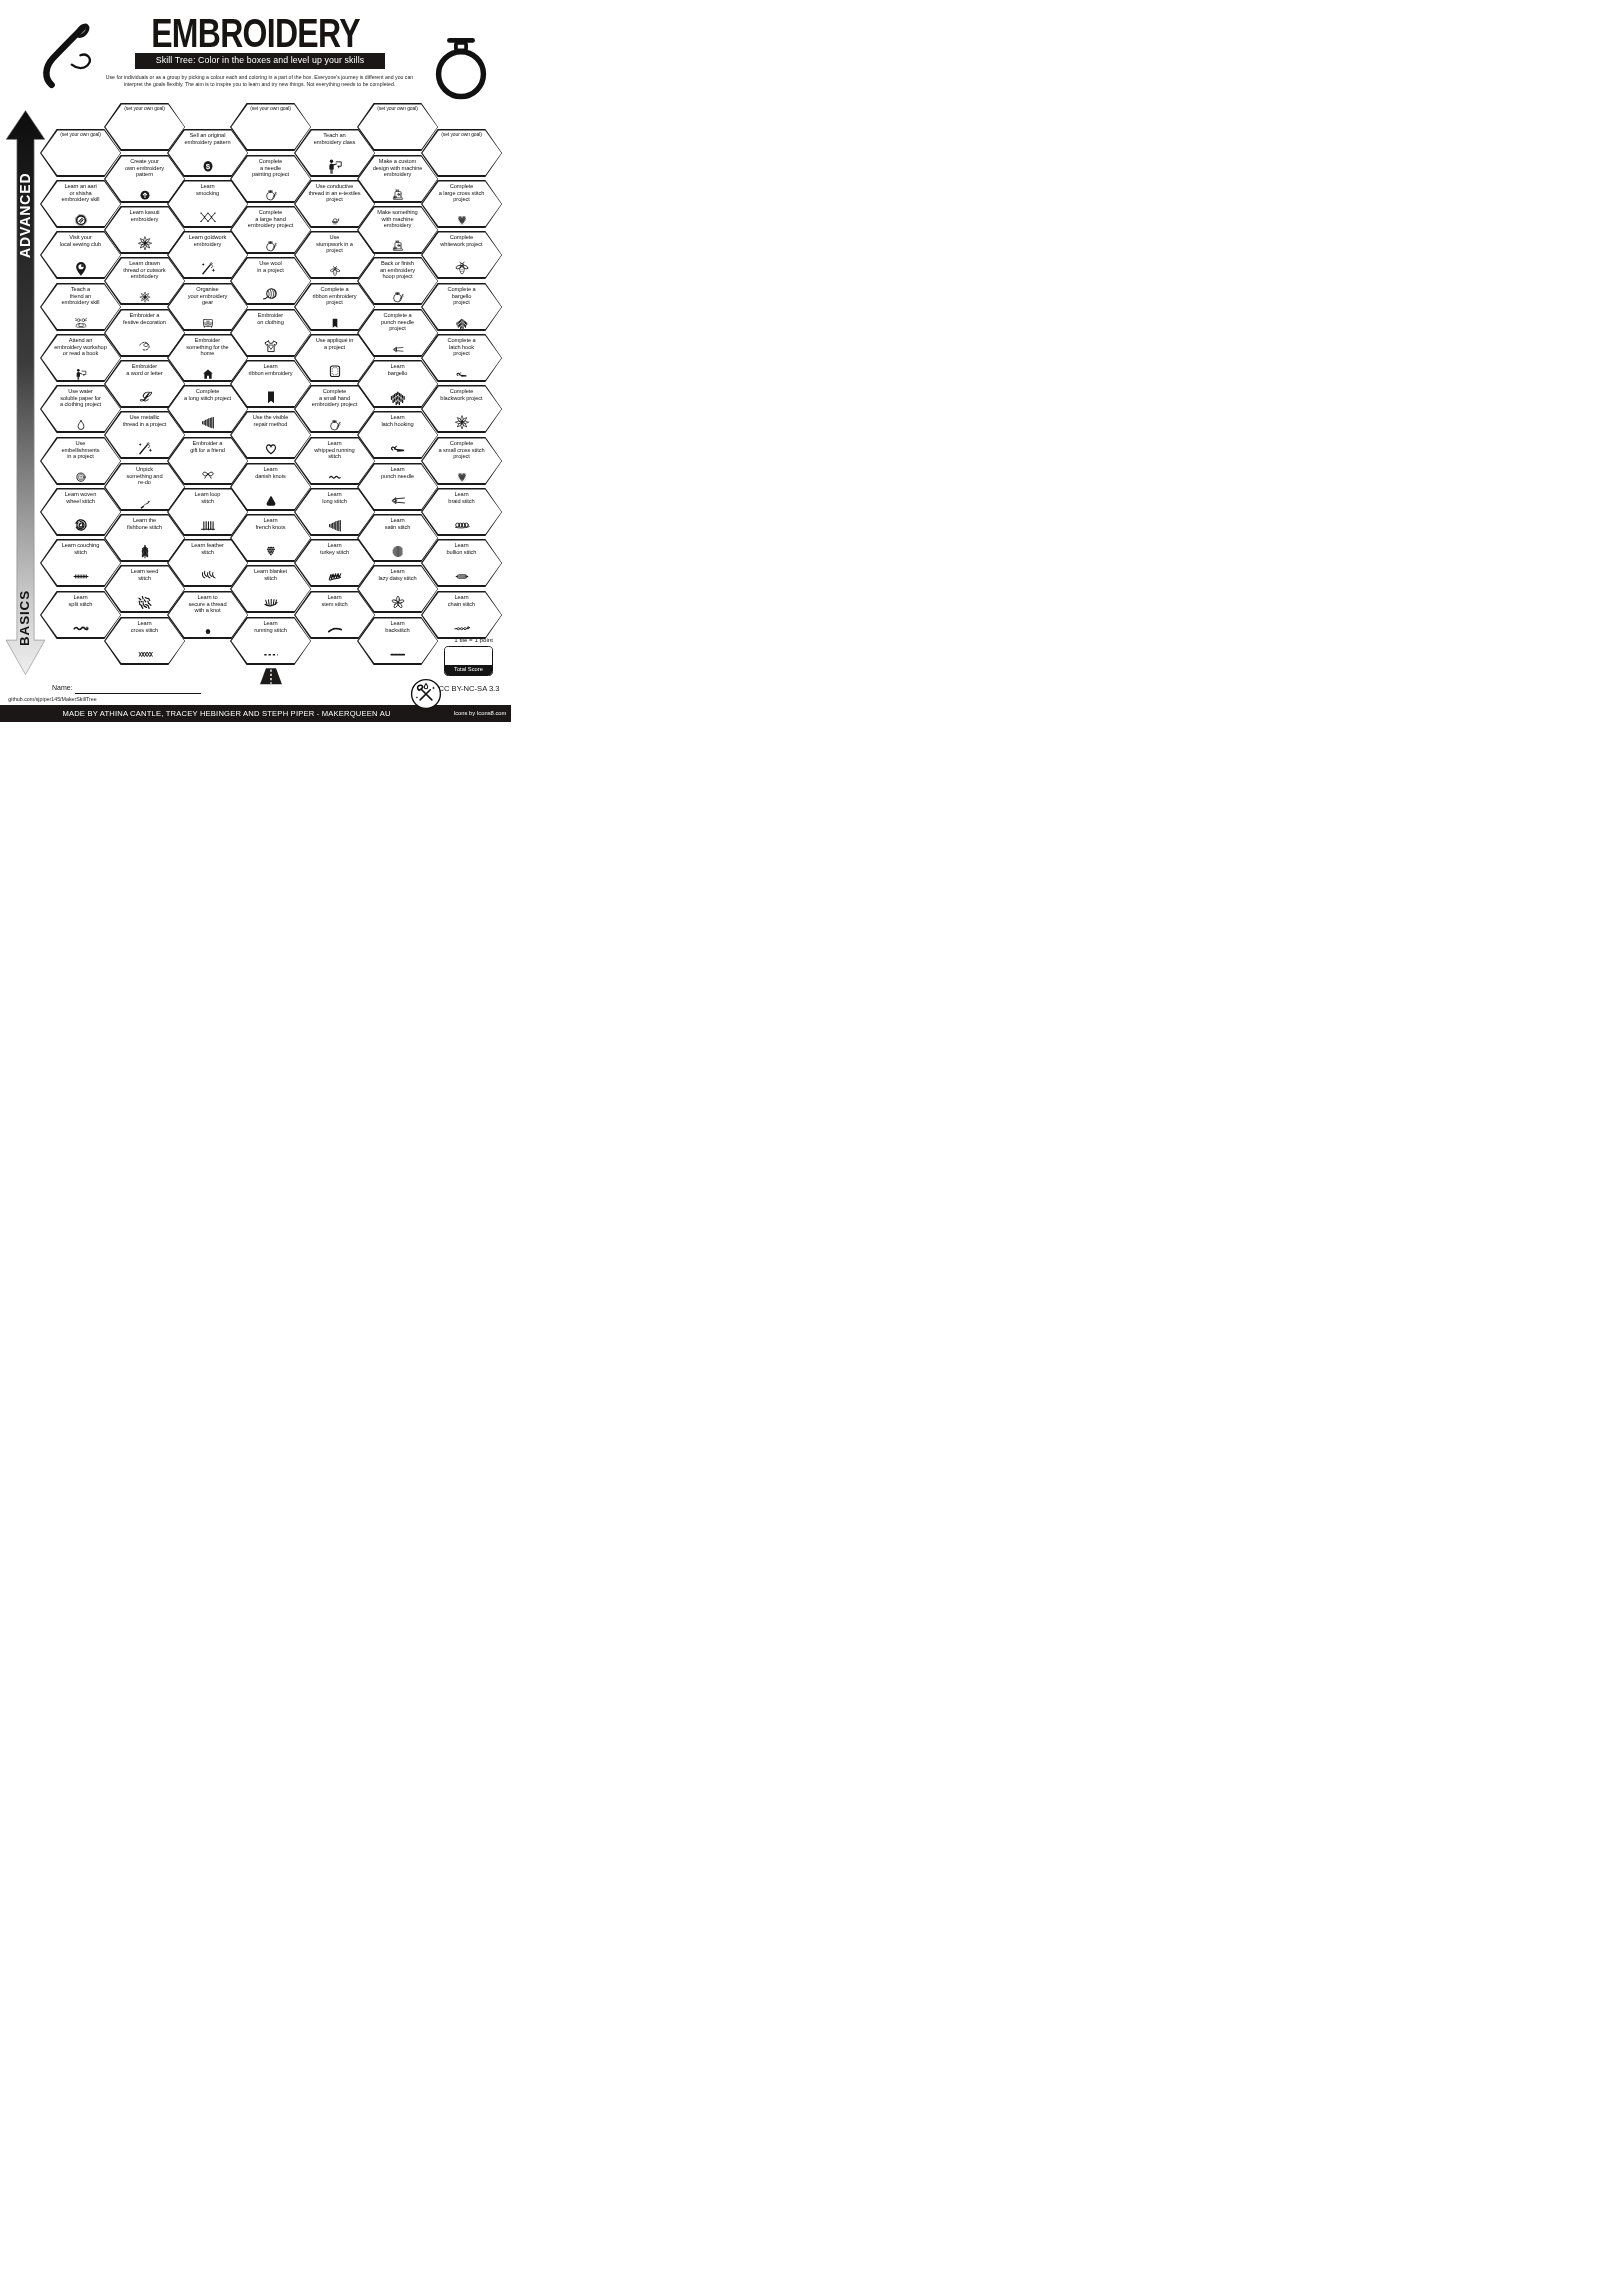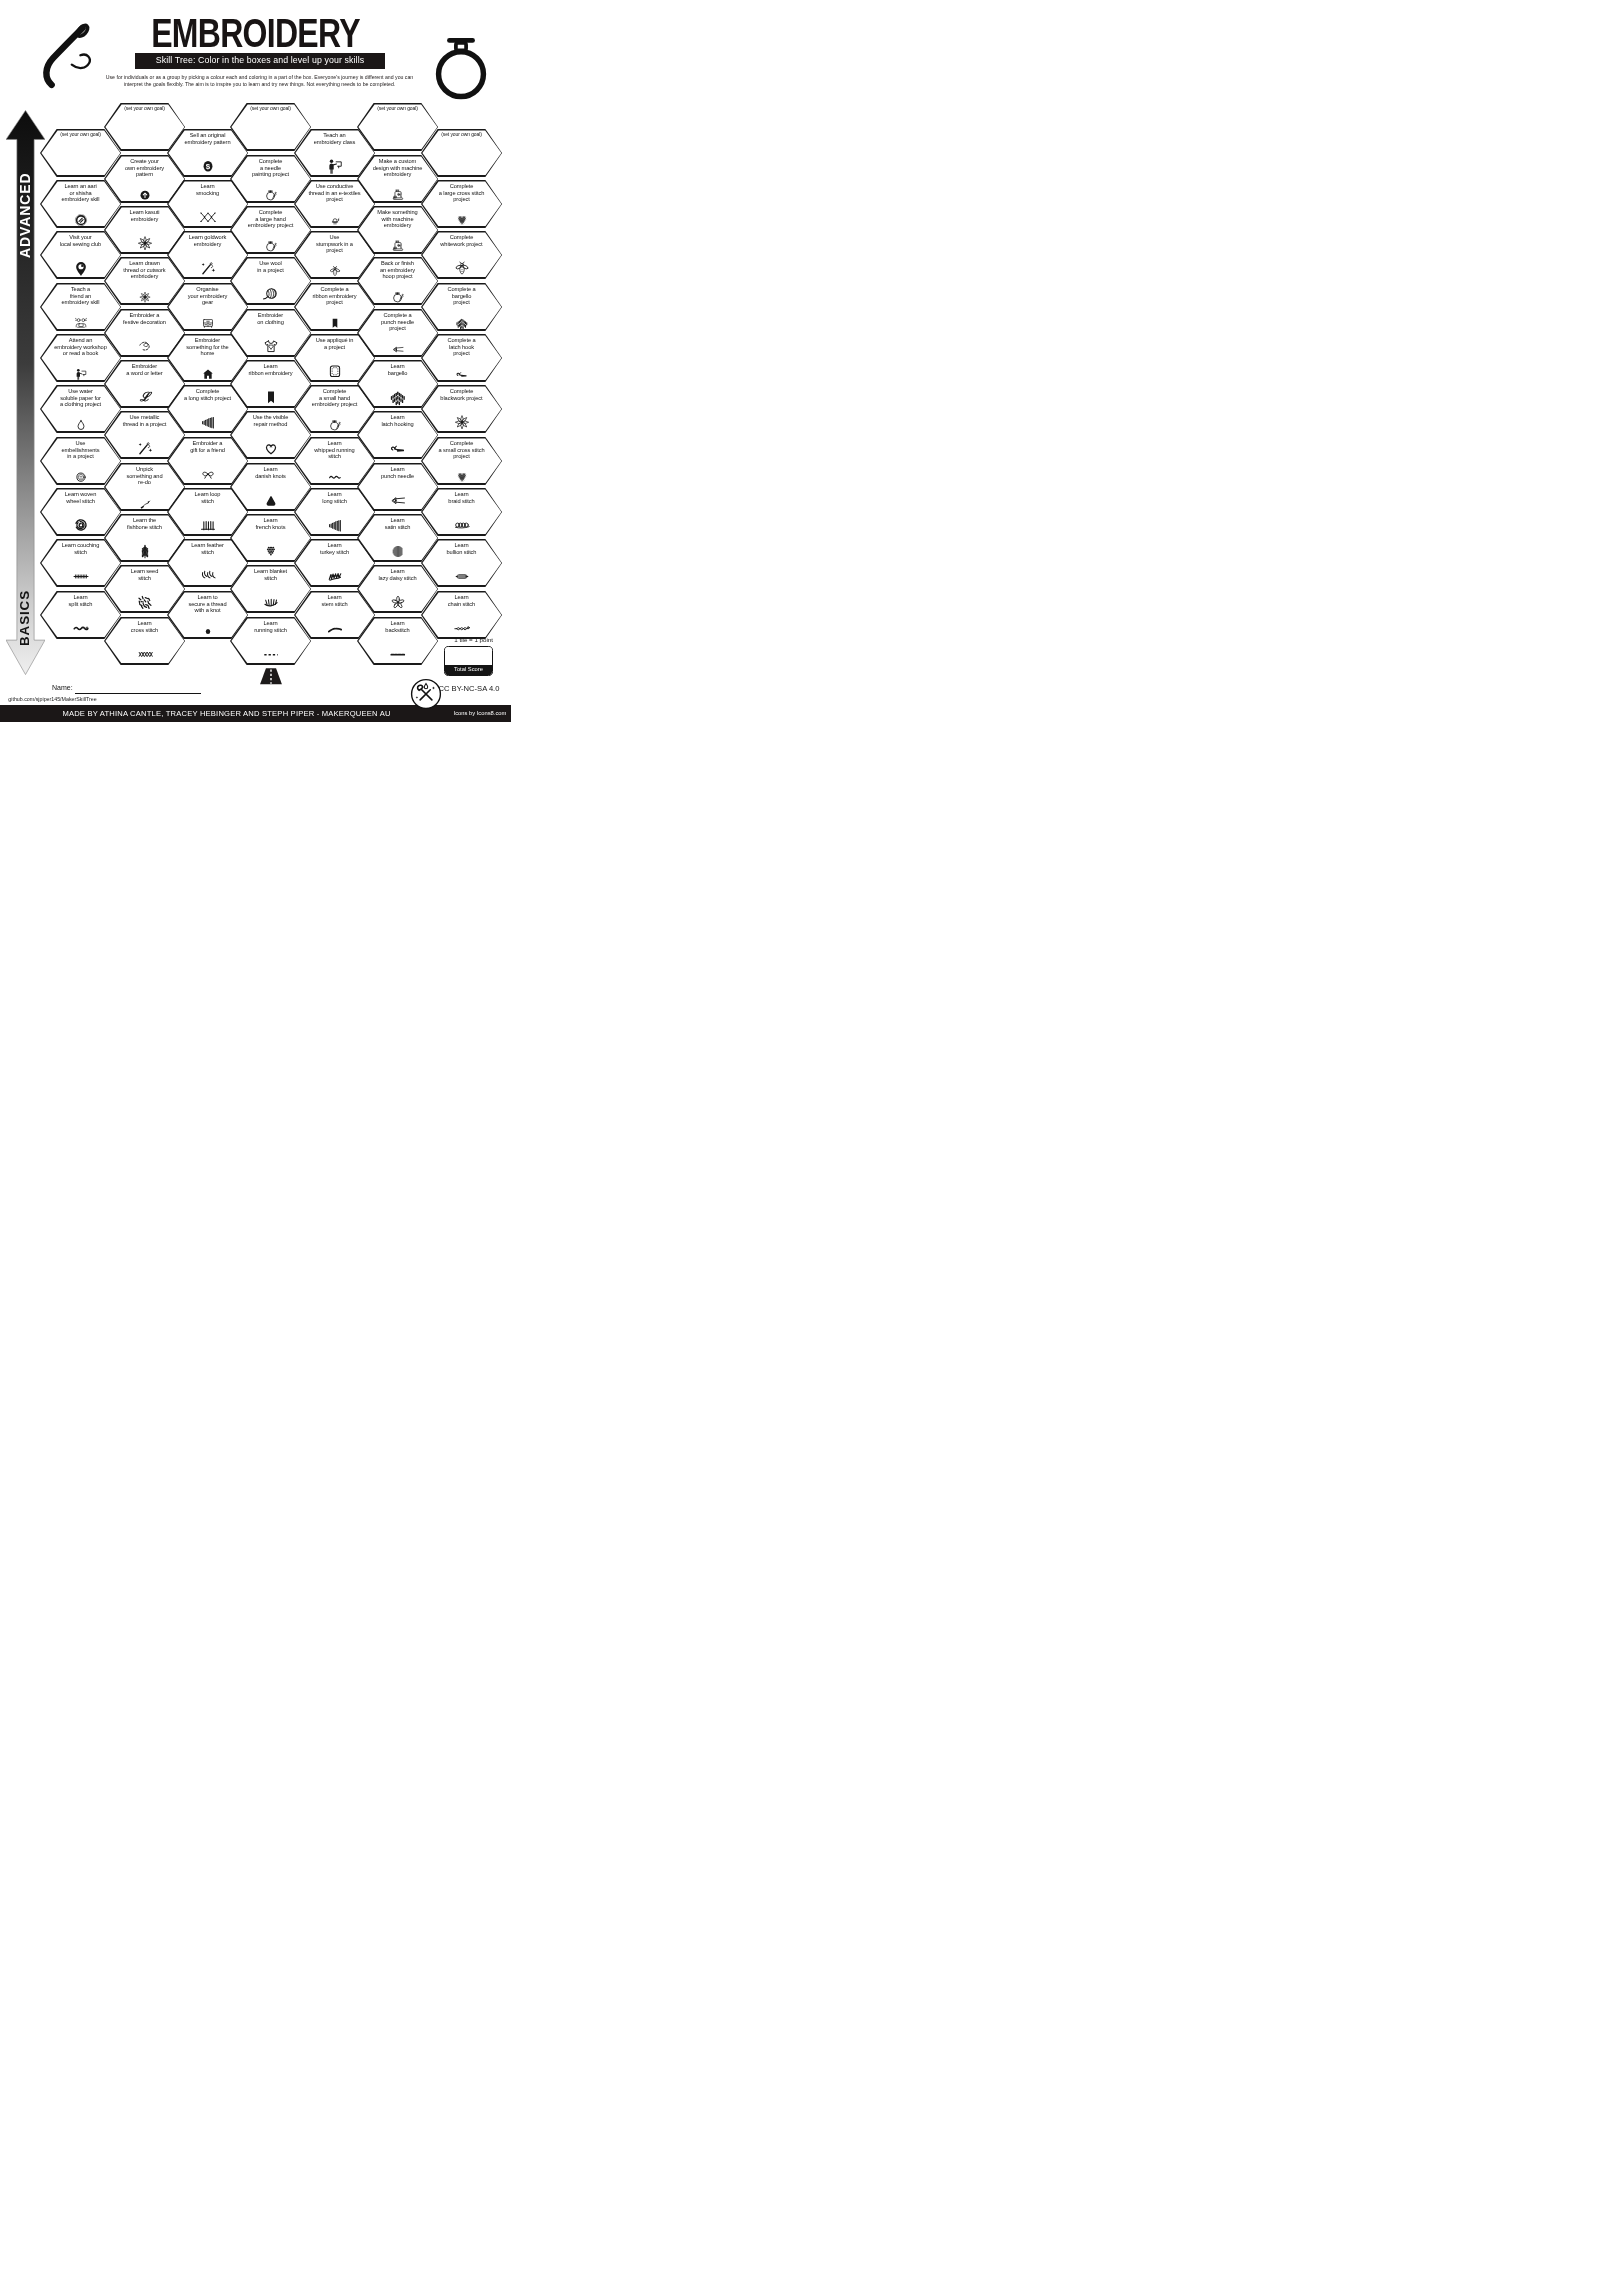--- a/index.html
+++ b/index.html
@@ -1323,21 +1323,21 @@
 
   <div class="tile-note">1 tile = 1 point</div>
   <div class="score-box">
     <div class="score-input"></div>
     <div class="score-band">Total Score</div>
   </div>
 
   <div class="name-row">Name:</div>
   <div class="name-line"></div>
   <div class="repo">github.com/sjpiper145/MakerSkillTree</div>
-  <div class="license">CC BY-NC-SA 4.0</div>
+  <div class="license">CC BY-NC-SA 3.3</div>
   <span class="tools-badge" id="toolsIcon">
       <svg xmlns="http://www.w3.org/2000/svg" viewBox="0 0 60 60" preserveAspectRatio="xMidYMid meet">
         <circle cx="30" cy="30" r="27" fill="#fff" stroke="#111" stroke-width="2.6"></circle>
         <g stroke="#111" stroke-width="3" stroke-linecap="round" fill="none">
           <line x1="19" y1="41" x2="38" y2="22"></line>
           <line x1="21" y1="21" x2="41" y2="41"></line>
           <path d="M17 23a5 5 0 1 1 7-6l-2.5 3.5z"></path>
         </g>
         <path d="M30 10.5c1.8 2.8 3.2 4.6 3.2 6.4a3.2 3.2 0 1 1-6.4 0c0-1.8 1.4-3.6 3.2-6.4z" fill="none" stroke="#111" stroke-width="2"></path>
         <path d="M44 16l.8 2 2 .8-2 .8-.8 2-.8-2-2-.8 2-.8zM13 34l.7 1.8 1.8.7-1.8.7-.7 1.8-.7-1.8-1.8-.7 1.8-.7z" fill="#111"></path>

